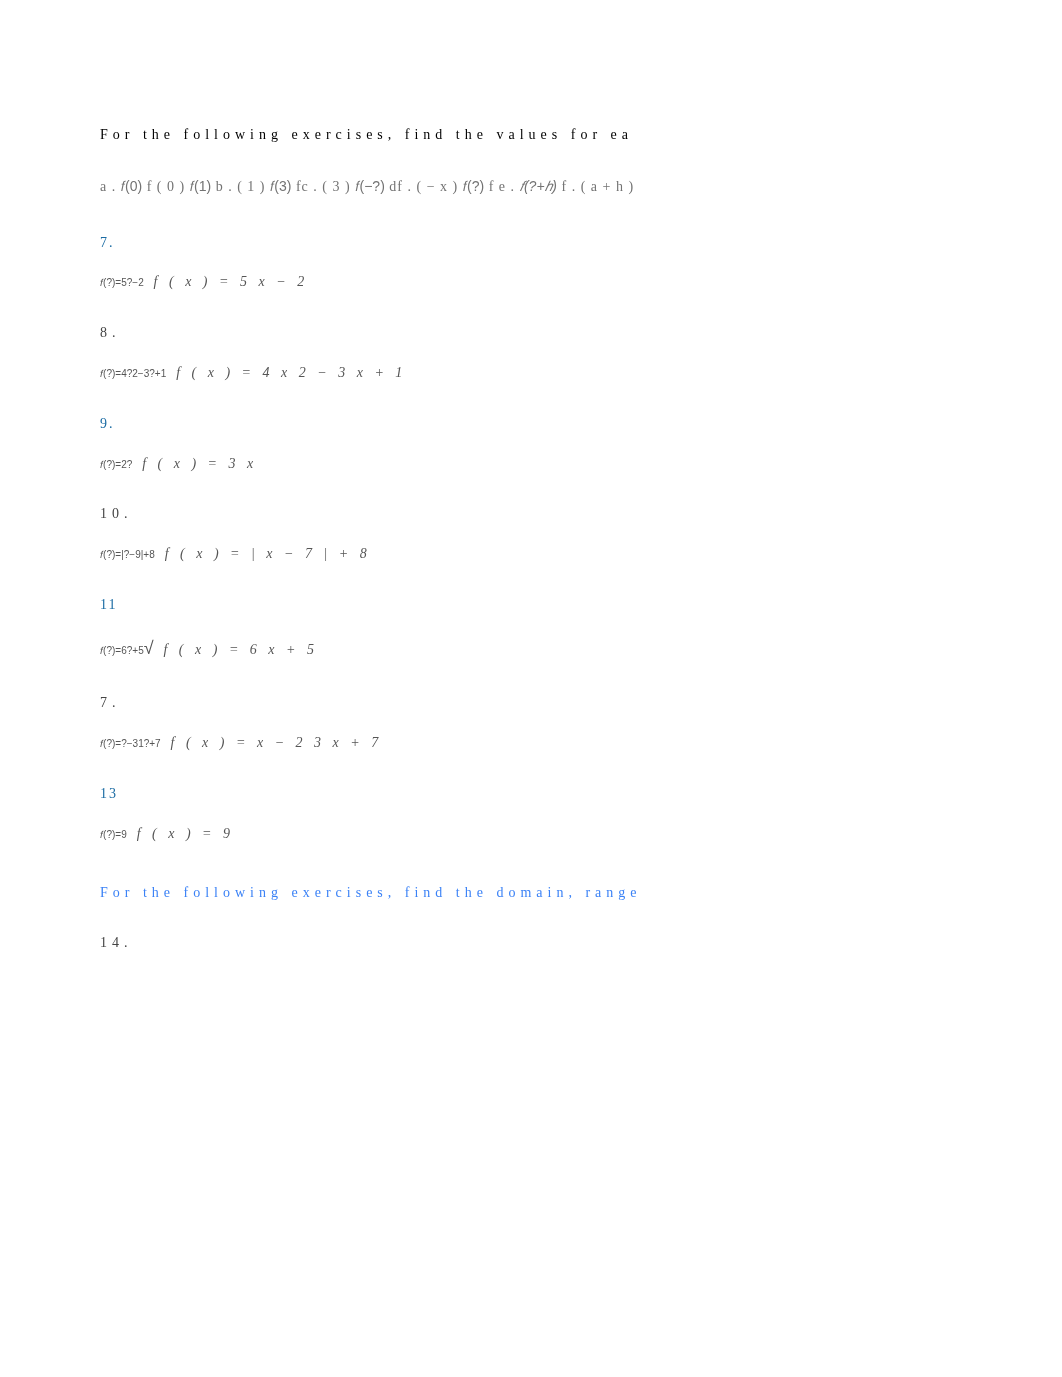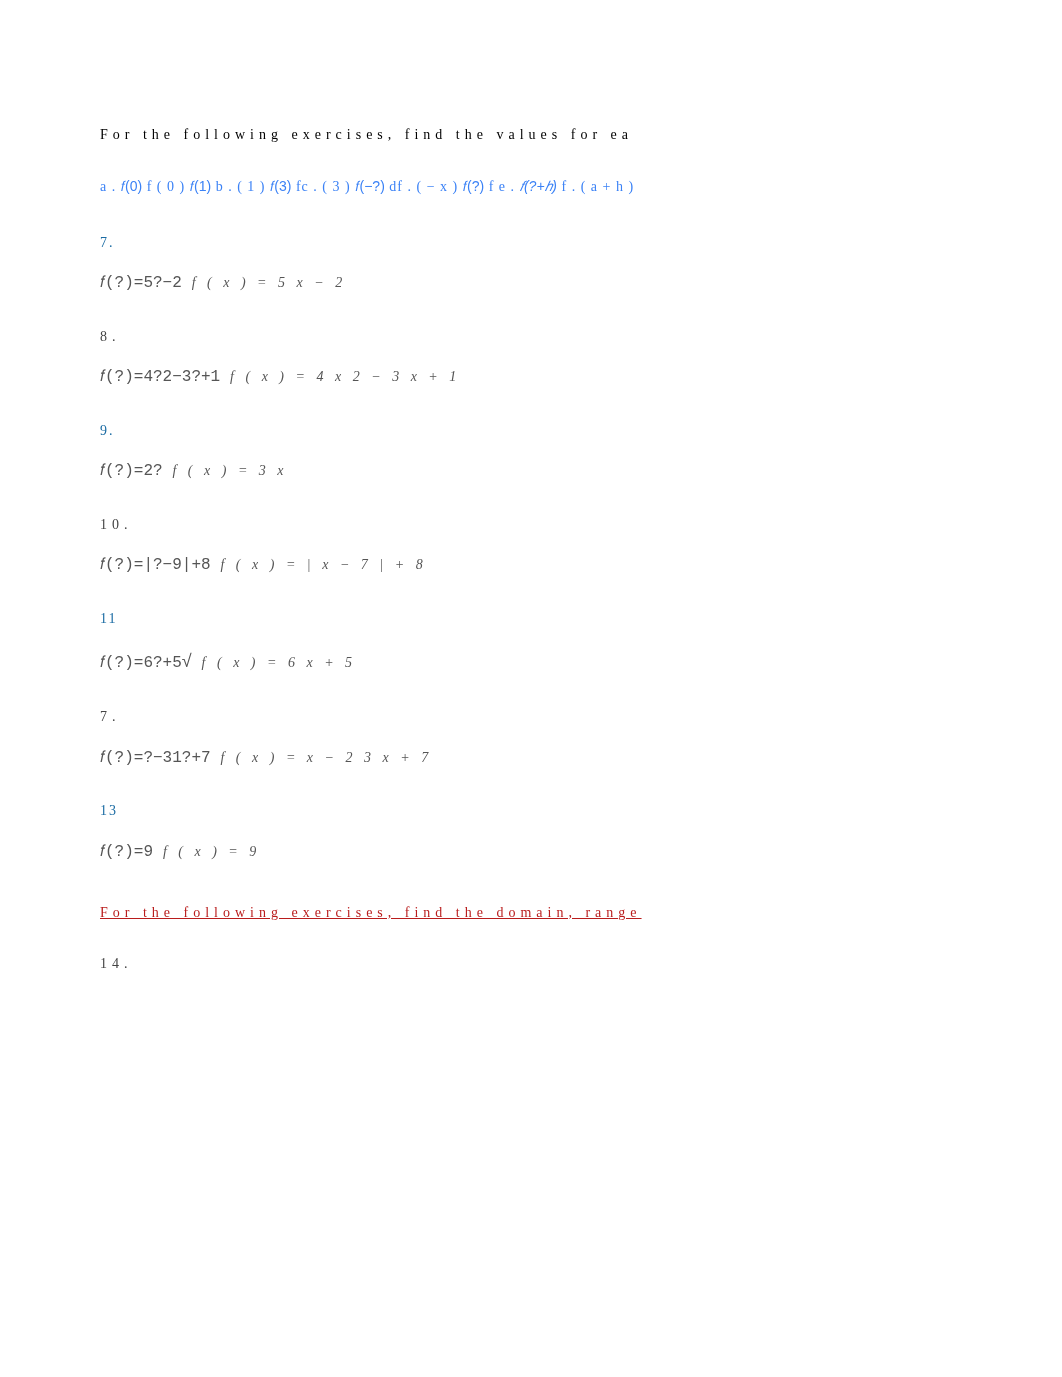--- a/index.html
+++ b/index.html
@@ -13,21 +13,21 @@
       font-size: 14px;
     }
     .instruction {
       letter-spacing: 5px;
       color: #000000;
       margin-bottom: 20px;
       white-space: nowrap;
       overflow: hidden;
     }
     .parts-line {
-      color: #3b82f6;
+      color: #737373;
       margin-bottom: 25px;
       letter-spacing: 1px;
     }
     .parts-line .compact {
       letter-spacing: 0;
       font-family: Arial, sans-serif;
     }
     .parts-line .italic {
       font-style: italic;
     }
@@ -42,44 +42,43 @@
       margin-bottom: 8px;
       margin-top: 20px;
       letter-spacing: 5px;
     }
     .formula {
       color: #555;
       margin-bottom: 10px;
       font-family: Arial, sans-serif;
     }
     .formula .big {
-      font-size: 16px;
-      font-family: Liberation Mono, monospace;
+      font-size: 10px;
+      font-family: Liberation Sans, sans-serif;
     }
     .formula .plain {
       letter-spacing: 4px;
       font-family: Georgia, serif;
       margin-left: 6px;
       font-style: italic;
     }
     .overline {
       text-decoration: overline;
       display: inline-block;
       padding-top: 2px;
     }
     .sqrt {
       font-size: 18px;
     }
     .instruction2 {
       letter-spacing: 5px;
-      color: #b91c1c;
+      color: #3b82f6;
       margin-top: 28px;
       white-space: nowrap;
       overflow: hidden;
-      text-decoration: underline;
     }
   </style>
 </head>
 <body>
 
 <div class="instruction">For the following exercises, find the values for ea</div>
 
 <div class="parts-line">
   <span>a .</span>
   <span class="compact">𝑓(0)</span>

